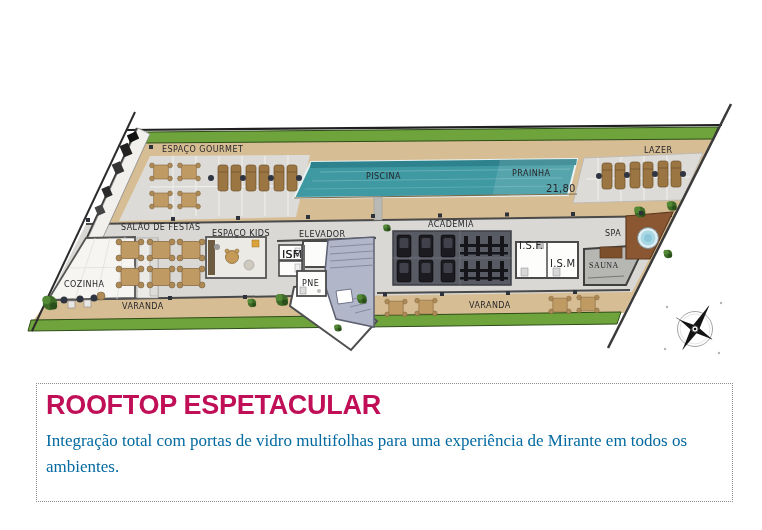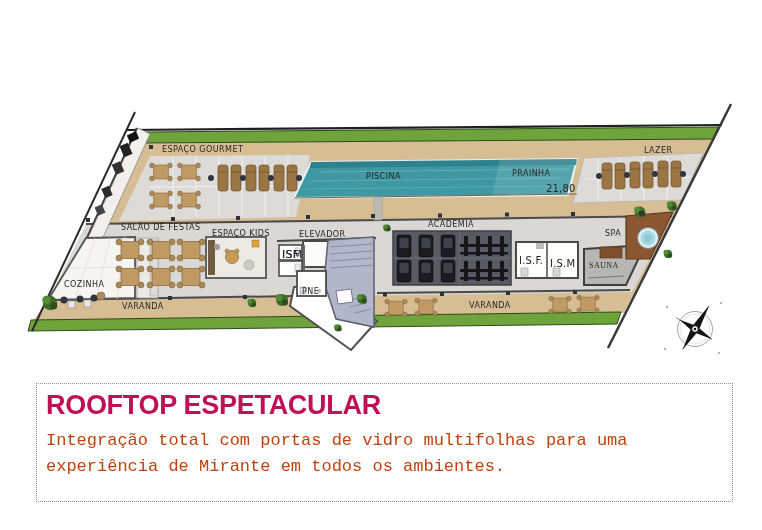--- a/index.html
+++ b/index.html
@@ -10,22 +10,22 @@
   .plbl{position:absolute;font-size:8px;color:#26262a;letter-spacing:.45px;white-space:nowrap;}
   .plbl.tiny{font-size:10px;letter-spacing:.2px;text-align:center;}
   .plbl.sm{font-size:11px;letter-spacing:.2px;}
   .floor-label{position:absolute;left:47px;top:344px;z-index:6;
         font-family:"Liberation Serif",serif;font-weight:bold;font-size:20px;
         letter-spacing:.4px;color:#141414;}
   .info-box{position:absolute;left:36px;top:383px;width:697px;height:119px;z-index:6;
         border:1.6px dotted #8c8c8c;background:#fff;box-sizing:border-box;padding:6px 10px 0 9px;}
   .info-title{margin:0;font-family:"Liberation Sans",sans-serif;font-weight:bold;
         font-size:27px;letter-spacing:-0.3px;color:#C00F56;}
-  .info-desc{margin:7px 0 0 0;width:668px;font-family:Liberation Mono, monospace;
-        font-size:17px;line-height:1.55;color:#c2410c;}
+  .info-desc{margin:7px 0 0 0;width:668px;font-family:Liberation Serif, serif;
+        font-size:17px;line-height:1.55;color:#0369a1;}
 </style>
 </head>
 <body>
 
 <div class="page">
 
   <svg class="plan-svg" width="762" height="530" viewBox="0 0 762 530">
     <defs>
       <g id="tbl">
         <circle cx="-11" cy="-8" r="3" fill="#ad8a55" stroke="#7a5f3a" stroke-width="0.6"></circle>
@@ -342,25 +342,25 @@
     <div class="plbl" style="left:162px;top:145px;">ESPAÇO GOURMET</div>
     <div class="plbl" style="left:366px;top:172px;">PISCINA</div>
     <div class="plbl" style="left:512px;top:169px;">PRAINHA</div>
     <div class="plbl tiny" style="left:546px;top:183px;">21,80</div>
     <div class="plbl" style="left:616px;top:146px;padding-left:28px;">LAZER</div>
     <div class="plbl" style="left:121px;top:223px;">SALÃO DE FESTAS</div>
     <div class="plbl" style="left:212px;top:229px;">ESPAÇO KIDS</div>
     <div class="plbl" style="left:299px;top:230px;">ELEVADOR</div>
     <div class="plbl sm" style="left:282px;top:248px;">ISF</div>
     <div class="plbl sm" style="left:282px;top:248px;">ISM</div>
-    <div class="plbl" style="left:302px;top:287px;">PNE</div>
+    <div class="plbl" style="left:302px;top:279px;">PNE</div>
     <div class="plbl" style="left:64px;top:280px;">COZINHA</div>
     <div class="plbl" style="left:122px;top:302px;">VARANDA</div>
     <div class="plbl" style="left:428px;top:220px;">ACADEMIA</div>
-    <div class="plbl tiny" style="left:519px;top:255px;">I.S.F.</div>
+    <div class="plbl tiny" style="left:519px;top:240px;">I.S.F.</div>
     <div class="plbl tiny" style="left:550px;top:258px;">I.S.M</div>
     <div class="plbl" style="left:589px;top:261px;font-family:Liberation Serif, serif;">SAUNA</div>
     <div class="plbl" style="left:605px;top:229px;">SPA</div>
     <div class="plbl" style="left:469px;top:301px;">VARANDA</div>
   </div>
 
 
   <div class="info-box">
     <h1 class="info-title">ROOFTOP ESPETACULAR</h1>
     <p class="info-desc">Integração total com portas de vidro multifolhas para uma experiência de Mirante em todos os ambientes.</p>

